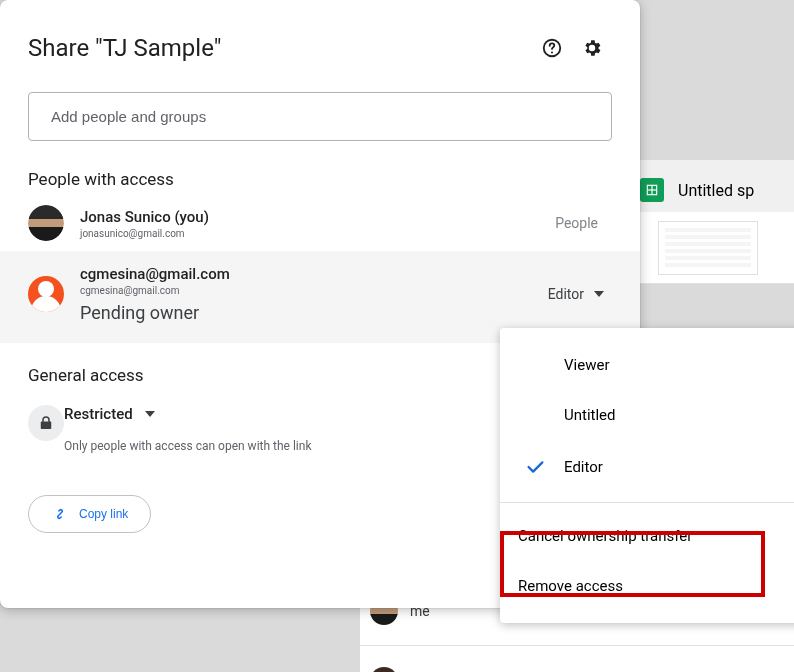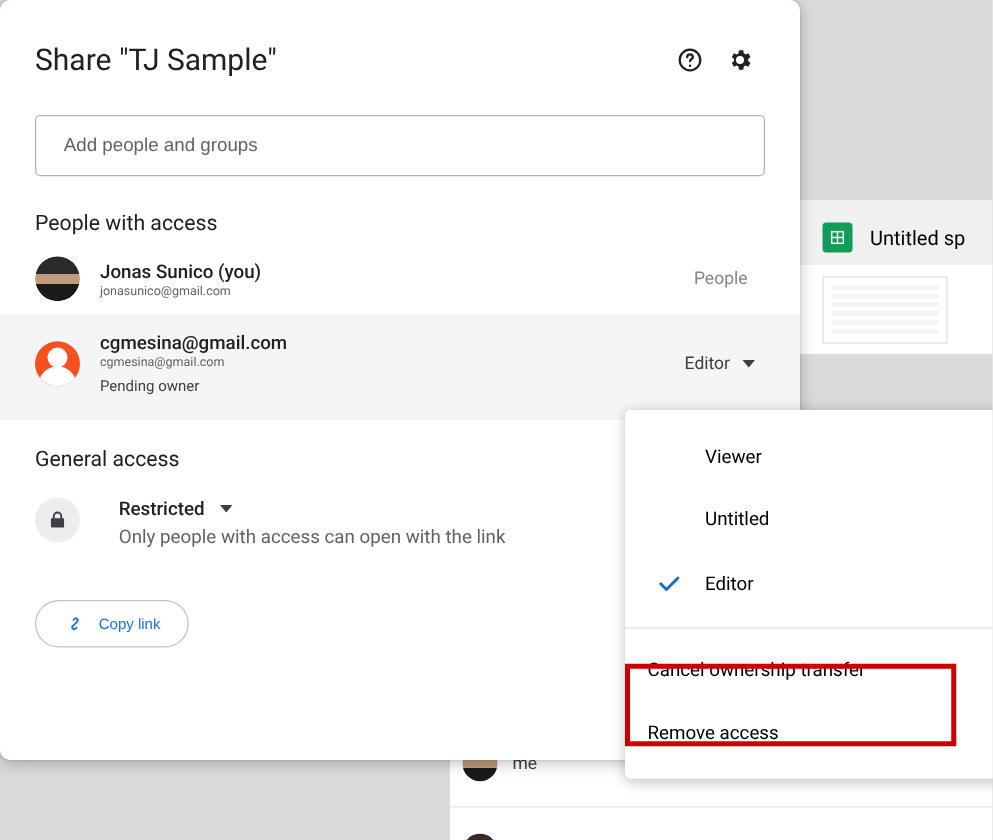--- a/index.html
+++ b/index.html
@@ -18,21 +18,20 @@
     }
     .bg-header {
       position: absolute;
       top: 160px;
       left: 640px;
       right: 0;
       height: 60px;
       background: #f0f0f0;
       display: flex;
       align-items: center;
-      padding-left: 18px;
       gap: 14px;
     }
     .bg-sheets-icon {
       width: 24px;
       height: 24px;
       background: #0f9d58;
       border-radius: 3px;
       display: flex;
       align-items: center;
       justify-content: center;
@@ -157,21 +156,21 @@
       font-size: 15px;
       color: #202124;
       font-weight: 500;
     }
     .person-email {
       font-size: 10px;
       color: #5f6368;
       margin-top: 2px;
     }
     .person-status {
-      font-size: 12px;
+      font-size: 18px;
       color: #3c4043;
       margin-top: 6px;
     }
     .role-label {
       font-size: 14px;
       color: #80868b;
       margin-right: 14px;
     }
     .role-dropdown {
       display: flex;
@@ -185,44 +184,44 @@
     .triangle-down {
       width: 0; height: 0;
       border-left: 5px solid transparent;
       border-right: 5px solid transparent;
       border-top: 6px solid #3c4043;
     }
     .general-access {
       padding: 14px 28px 10px 28px;
       display: flex;
       align-items: flex-start;
-      gap: 31px;
+      gap: 0;
     }
     .lock-circle {
       width: 36px; height: 36px;
       border-radius: 50%;
       background: #ecedef;
       display: flex;
       align-items: center;
       justify-content: center;
     }
     .ga-info { flex: 1; }
     .ga-drop {
       display: flex;
       align-items: center;
       gap: 12px;
       font-size: 15px;
       color: #202124;
       font-weight: 500;
       cursor: pointer;
     }
     .ga-sub {
-      font-size: 15px;
+      font-size: 12px;
       color: #5f6368;
-      margin-top: 4px;
+      margin-top: 16px;
     }
     .footer {
       padding: 32px 28px 24px 28px;
     }
     .copy-link {
       display: inline-flex;
       align-items: center;
       gap: 10px;
       border: 1px solid #bfc2c6;
       border-radius: 20px;

